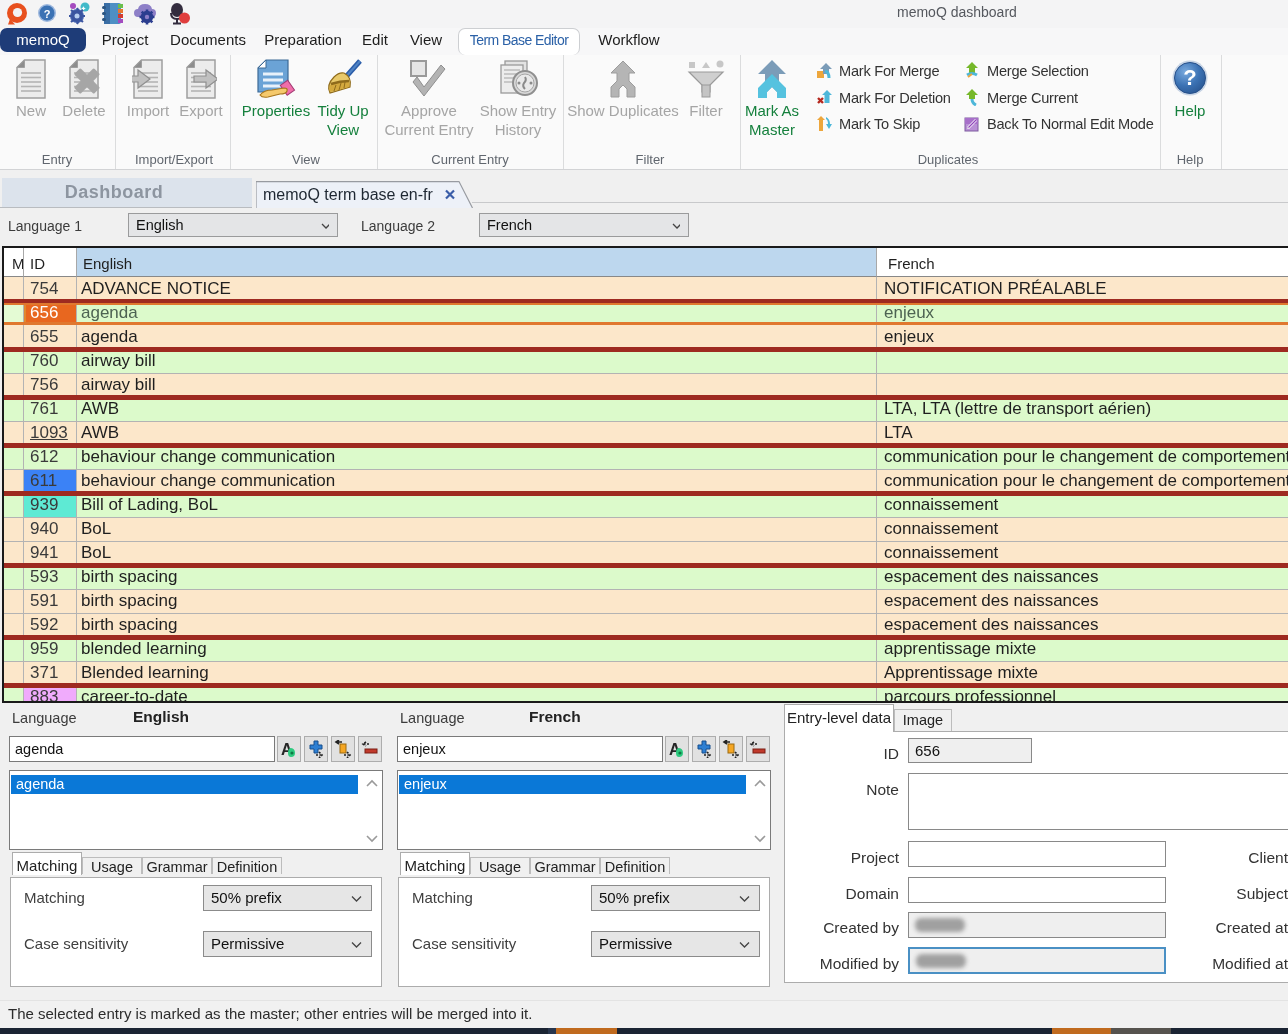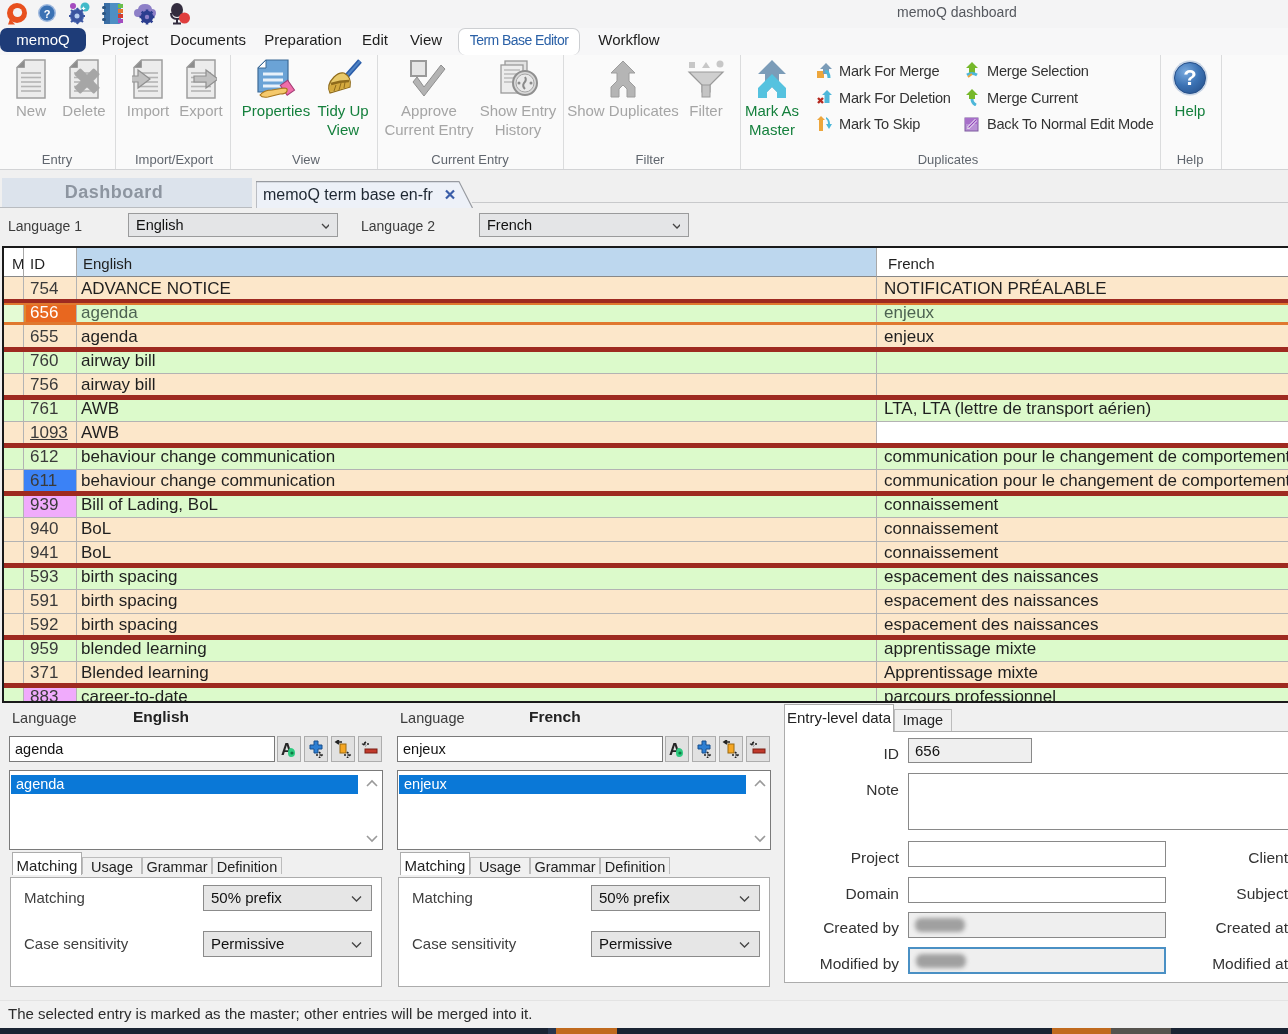--- a/index.html
+++ b/index.html
@@ -353,30 +353,31 @@
 <div class="abs cid2" style="left:20px;top:125px;background:#fce7ca;">756</div>
 <div class="abs cen2" style="left:73px;top:125px;background:#fce7ca;">airway bill</div>
 <div class="abs cfr2" style="left:873px;top:125px;background:#fce7ca;"></div>
 <div class="abs" style="left:0;top:149px;width:20px;height:24px;background:#dcfacb;border-right:1px solid #b3b3b3;"></div>
 <div class="abs cid2" style="left:20px;top:149px;background:#dcfacb;">761</div>
 <div class="abs cen2" style="left:73px;top:149px;background:#dcfacb;">AWB</div>
 <div class="abs cfr2" style="left:873px;top:149px;background:#dcfacb;">LTA, LTA (lettre de transport aérien)</div>
 <div class="abs" style="left:0;top:173px;width:20px;height:24px;background:#fce7ca;border-right:1px solid #b3b3b3;"></div>
 <div class="abs cid2" style="left:20px;top:173px;background:#fce7ca;text-decoration:underline;">1093</div>
 <div class="abs cen2" style="left:73px;top:173px;background:#fce7ca;">AWB</div>
+<div class="abs cfr2" style="left:873px;top:173px;background:#fce7ca;">LTA</div>
 <div class="abs" style="left:0;top:197px;width:20px;height:24px;background:#dcfacb;border-right:1px solid #b3b3b3;"></div>
 <div class="abs cid2" style="left:20px;top:197px;background:#dcfacb;">612</div>
 <div class="abs cen2" style="left:73px;top:197px;background:#dcfacb;">behaviour change communication</div>
 <div class="abs cfr2" style="left:873px;top:197px;background:#dcfacb;">communication pour le changement de comportement</div>
 <div class="abs" style="left:0;top:221px;width:20px;height:24px;background:#fce7ca;border-right:1px solid #b3b3b3;"></div>
 <div class="abs cid2" style="left:20px;top:221px;background:#3b82f6;">611</div>
 <div class="abs cen2" style="left:73px;top:221px;background:#fce7ca;">behaviour change communication</div>
 <div class="abs cfr2" style="left:873px;top:221px;background:#fce7ca;">communication pour le changement de comportement</div>
 <div class="abs" style="left:0;top:245px;width:20px;height:24px;background:#dcfacb;border-right:1px solid #b3b3b3;"></div>
-<div class="abs cid2" style="left:20px;top:245px;background:#f0abfc;">939</div>
+<div class="abs cid2" style="left:20px;top:245px;background:#5eead4;">939</div>
 <div class="abs cen2" style="left:73px;top:245px;background:#dcfacb;">Bill of Lading, BoL</div>
 <div class="abs cfr2" style="left:873px;top:245px;background:#dcfacb;">connaissement</div>
 <div class="abs" style="left:0;top:269px;width:20px;height:24px;background:#fce7ca;border-right:1px solid #b3b3b3;"></div>
 <div class="abs cid2" style="left:20px;top:269px;background:#fce7ca;">940</div>
 <div class="abs cen2" style="left:73px;top:269px;background:#fce7ca;">BoL</div>
 <div class="abs cfr2" style="left:873px;top:269px;background:#fce7ca;">connaissement</div>
 <div class="abs" style="left:0;top:293px;width:20px;height:24px;background:#fce7ca;border-right:1px solid #b3b3b3;"></div>
 <div class="abs cid2" style="left:20px;top:293px;background:#fce7ca;">941</div>
 <div class="abs cen2" style="left:73px;top:293px;background:#fce7ca;">BoL</div>
 <div class="abs cfr2" style="left:873px;top:293px;background:#fce7ca;">connaissement</div>

